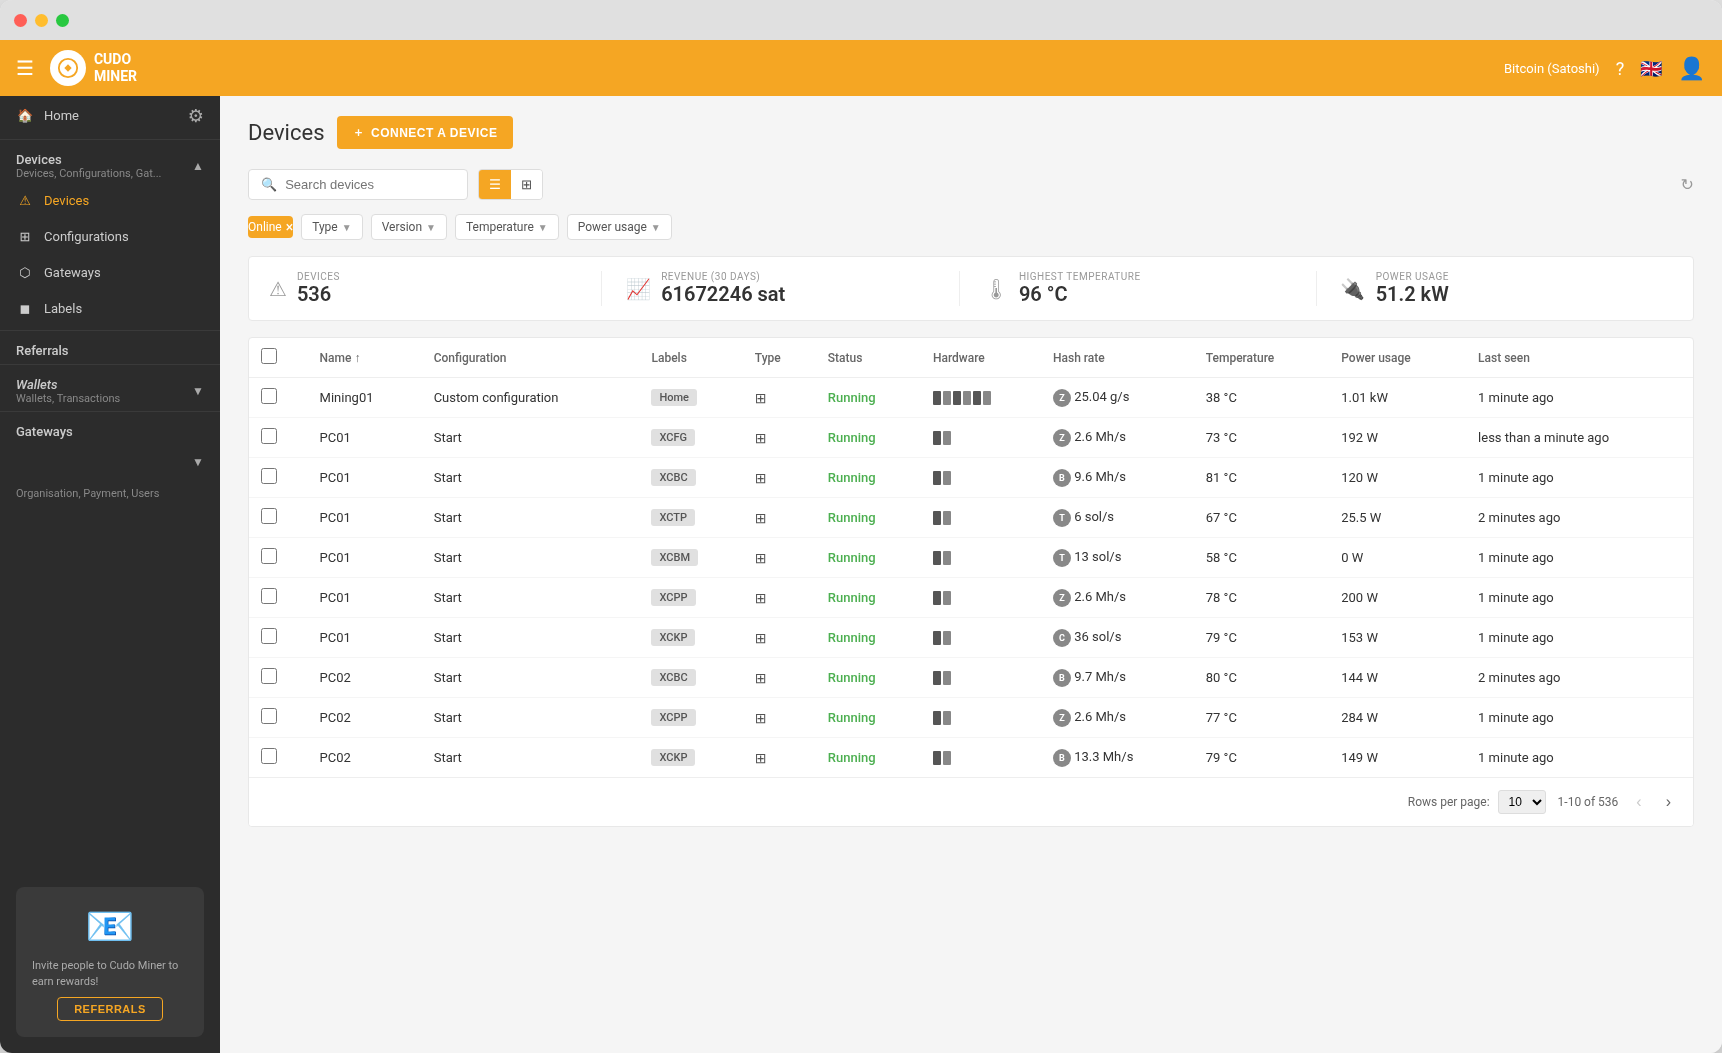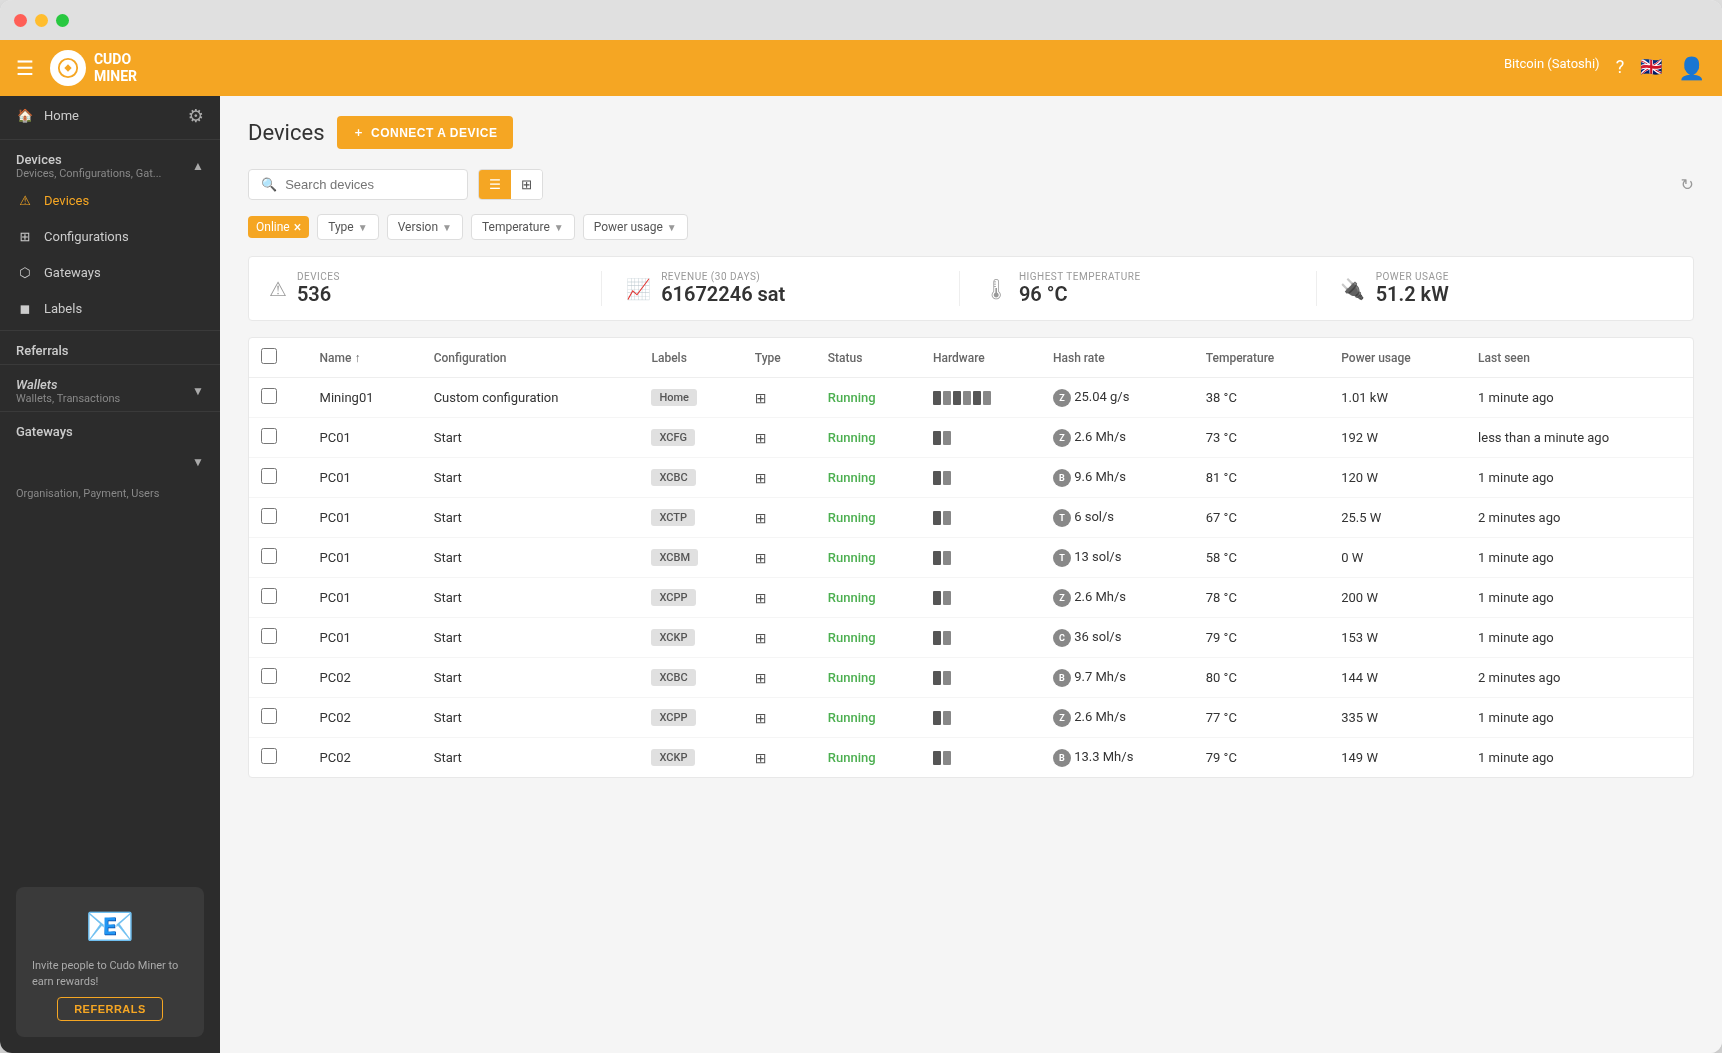--- a/index.html
+++ b/index.html
@@ -14,21 +14,21 @@
 
     .app { display: flex; flex-direction: column; height: calc(1053px - 40px); }
 
     
     .topnav { background: #f5a623; height: 56px; display: flex; align-items: center; padding: 0 16px; justify-content: space-between; }
     .topnav-left { display: flex; align-items: center; gap: 16px; }
     .hamburger { color: white; font-size: 20px; cursor: pointer; }
     .logo { display: flex; align-items: center; gap: 8px; color: white; font-weight: 700; font-size: 16px; }
     .logo-icon { width: 36px; height: 36px; background: white; border-radius: 50%; display: flex; align-items: center; justify-content: center; }
     .logo-icon svg { width: 22px; height: 22px; }
-    .topnav-right { display: flex; align-items: flex-start; gap: 16px; color: white; }
+    .topnav-right { display: flex; align-items: center; gap: 16px; color: white; }
     .topnav-right span { font-size: 13px; }
 
     
     .main-layout { display: flex; flex: 1; overflow: hidden; }
 
     
     .sidebar { width: 220px; background: #2c2c2c; color: #ccc; display: flex; flex-direction: column; overflow-y: auto; }
     .sidebar-item { display: flex; align-items: center; gap: 10px; padding: 9px 16px; cursor: pointer; font-size: 13px; color: #ccc; }
     .sidebar-item.active { color: #f5a623; }
     .sidebar-group-header { padding: 8px 16px 2px; font-size: 11px; color: #888; display: flex; align-items: center; justify-content: space-between; cursor: pointer; }
@@ -54,21 +54,21 @@
     .toolbar-left { display: flex; align-items: center; gap: 10px; }
     .search-box { display: flex; align-items: center; gap: 8px; background: white; border: 1px solid #ddd; border-radius: 4px; padding: 7px 12px; width: 220px; }
     .search-box input { border: none; outline: none; font-size: 13px; width: 100%; background: transparent; color: #999; }
     .view-toggle { display: flex; border: 1px solid #ddd; border-radius: 4px; overflow: hidden; }
     .view-btn { padding: 7px 10px; background: white; border: none; cursor: pointer; color: #555; }
     .view-btn.active { background: #f5a623; color: white; }
     .refresh-btn { background: none; border: none; cursor: pointer; color: #999; font-size: 16px; }
 
     
     .filters { display: flex; align-items: center; gap: 8px; margin-bottom: 16px; flex-wrap: wrap; }
-    .filter-chip { display: flex; align-items: center; gap: 4px; padding: 4px 8px; background: #f5a623; color: white; border-radius: 4px; font-size: 12px; }
+    .filter-chip { display: flex; align-items: center; gap: 4px; padding: 4px 0; background: #f5a623; color: white; border-radius: 4px; font-size: 12px; }
     .filter-chip-close { cursor: pointer; font-size: 14px; line-height: 1; }
     .filter-dropdown { display: flex; align-items: center; gap: 4px; padding: 5px 10px; background: white; border: 1px solid #ddd; border-radius: 4px; font-size: 12px; cursor: pointer; color: #555; }
     .filter-dropdown .arrow { font-size: 10px; color: #999; }
 
     
     .stats-bar { display: flex; align-items: center; gap: 0; margin-bottom: 16px; background: white; border-radius: 4px; padding: 14px 20px; border: 1px solid #e8e8e8; }
     .stat-item { display: flex; align-items: center; gap: 10px; flex: 1; }
     .stat-item + .stat-item { border-left: 1px solid #eee; padding-left: 24px; margin-left: 0; }
     .stat-icon { font-size: 20px; color: #999; }
     .stat-content { display: flex; flex-direction: column; }
@@ -459,21 +459,21 @@
       <td><span class="os-icon">⊞</span></td>
       <td><span class="status-running">Running</span></td>
       <td>
                     <div class="hardware-bar">
                       <div class="hw-seg dark"></div>
                       <div class="hw-seg"></div>
                     </div>
                   </td>
       <td><span class="hash-icon">Z</span> 2.6 Mh/s</td>
       <td>77 °C</td>
-      <td>335 W</td>
+      <td>284 W</td>
       <td>1 minute ago</td>
     </tr>
                 <tr>
       <td><input type="checkbox" class="checkbox" style=""></td>
       <td>PC02</td>
       <td>Start</td>
       <td><span class="label-badge">XCKP</span></td>
       <td><span class="os-icon">⊞</span></td>
       <td><span class="status-running">Running</span></td>
       <td>
@@ -483,18 +483,31 @@
                     </div>
                   </td>
       <td><span class="hash-icon">B</span> 13.3 Mh/s</td>
       <td>79 °C</td>
       <td>149 W</td>
       <td>1 minute ago</td>
     </tr>
               </tbody>
           </table>
 
+          <div class="pagination">
+            <div class="rows-per-page">
+              <span>Rows per page:</span>
+              <select class="rows-select">
+                <option>10</option>
+                <option>25</option>
+                <option>50</option>
+              </select>
+            </div>
+            <span class="page-info">1-10 of 536</span>
+            <button class="page-btn" disabled="">‹</button>
+            <button class="page-btn">›</button>
+          </div>
         </div>
 
       </div>
     </div>
   </div>
 </div>
 
 </body></html>

